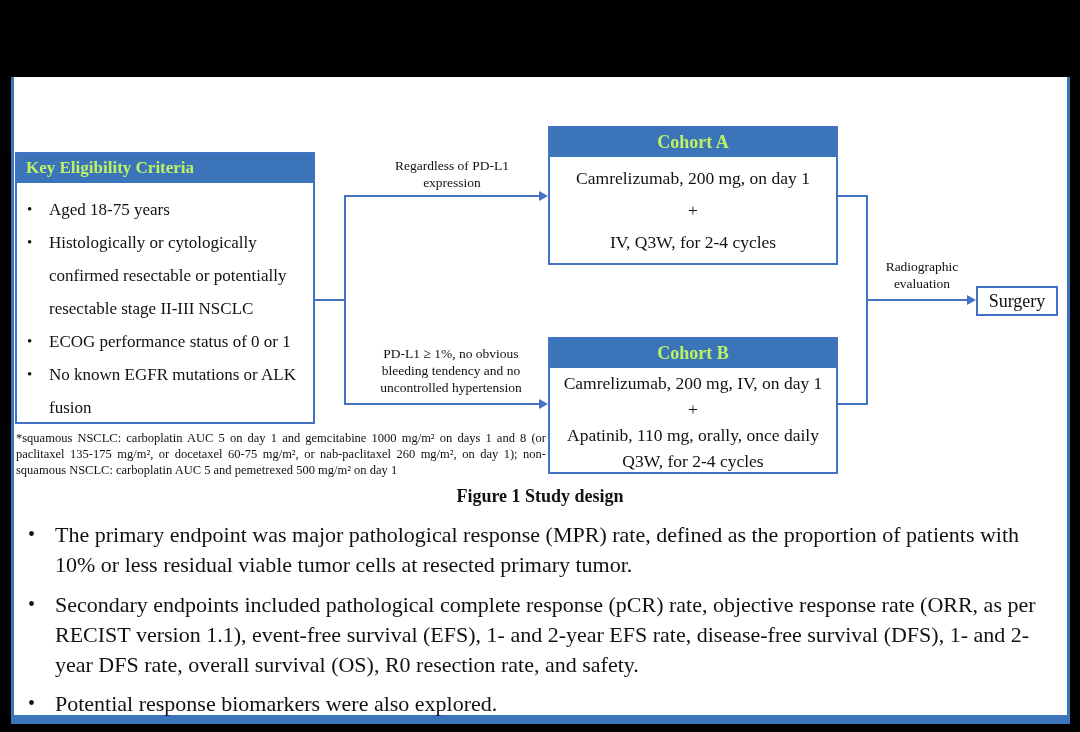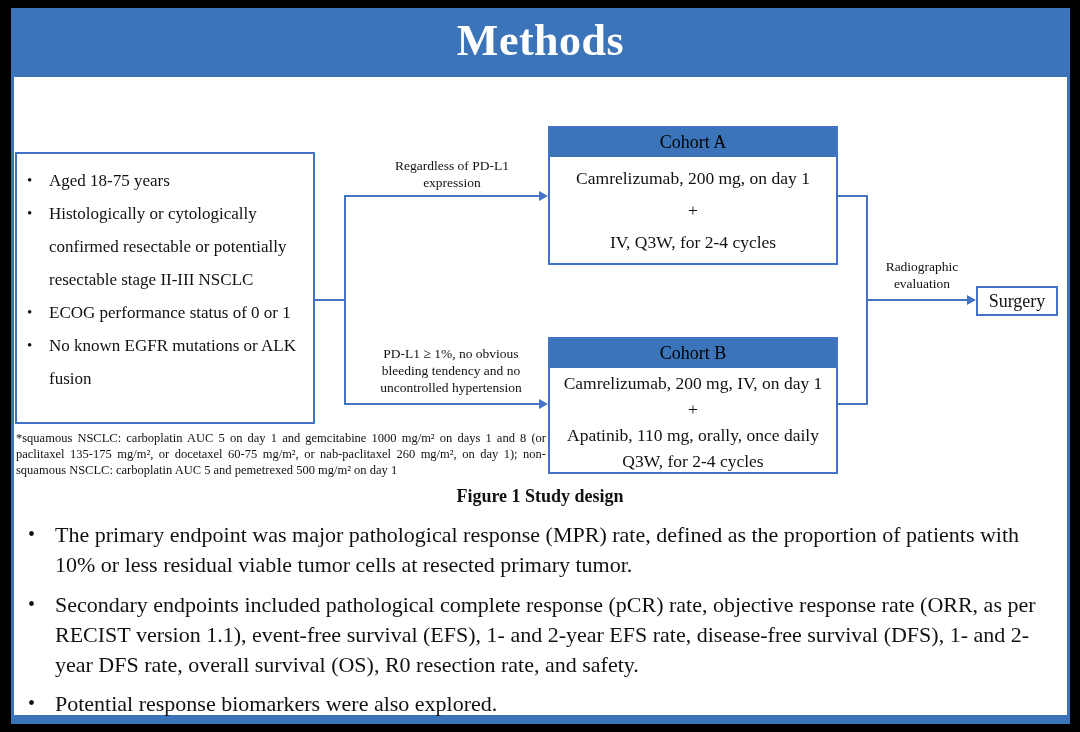--- a/index.html
+++ b/index.html
@@ -21,21 +21,21 @@
   .bullet{position:absolute; font-size:22px; line-height:30px; color:var(--ink); padding-left:31px;}
   .bullet::before{content:"\2022"; position:absolute; left:4px; top:-1px; font-size:20px;}
 
   .b-intro{left:24px; top:83px; width:1032px;}
   .b-primary{left:24px; top:520px; width:1036px;}
   .b-secondary{left:24px; top:590px; width:1036px;}
   .b-biomarkers{left:24px; top:689px; width:1036px;}
 
   
   .fig-box{position:absolute; background:#fff; border:2px solid var(--line);}
-  .fig-box .hdr{background:var(--accent); color:#000000; font-weight:normal;}
+  .fig-box .hdr{background:var(--accent); color:#bef264; font-weight:bold;}
 
   .elig{left:15px; top:152px; width:300px; height:272px;}
   .elig .hdr{height:29px; font-size:17px; line-height:28px; padding-left:9px;}
   .elig .items{padding:10px 6px 0 2px;}
   .elig .kb-item{position:relative; font-size:17px; line-height:33px; padding-left:30px; color:var(--ink);}
   .elig .kb-item::before{content:"\2022"; position:absolute; left:8px; top:0; font-size:15px;}
 
   .cohort{width:290px;}
   .cohort .hdr{height:29px; font-size:18px; line-height:28px; text-align:center;}
   .cohort .body{display:flex; flex-direction:column; justify-content:space-evenly; text-align:center;}
@@ -57,28 +57,26 @@
   .arrowhead{position:absolute; width:0; height:0; border-top:5px solid transparent; border-bottom:5px solid transparent; border-left:9px solid var(--line);}
 
   .footnote{position:absolute; left:16px; top:430px; width:530px; font-size:12.5px; line-height:16px; color:var(--ink); text-align:justify;}
   .caption{position:absolute; left:0; top:486px; width:1080px; text-align:center; font-size:18px; font-weight:bold; color:var(--ink);}
 </style>
 </head>
 <body>
 
 <div class="slide">
 
-  <div class="title-bar">
-    <h1>Methods</h1>
-  </div>
 
   <div class="panel"></div>
 
 
   <div class="fig-box elig">
+    <div class="hdr">Key  Eligibility Criteria</div>
     <div class="items">
       <div class="kb-item">Aged 18-75 years</div>
       <div class="kb-item">Histologically or cytologically confirmed resectable or potentially resectable stage II-III  NSCLC</div>
       <div class="kb-item">ECOG performance status of 0 or 1</div>
       <div class="kb-item">No known EGFR mutations or ALK fusion</div>
     </div>
   </div>
 
   <div class="flow-label lbl-top">Regardless  of PD-L1
 expression</div>

